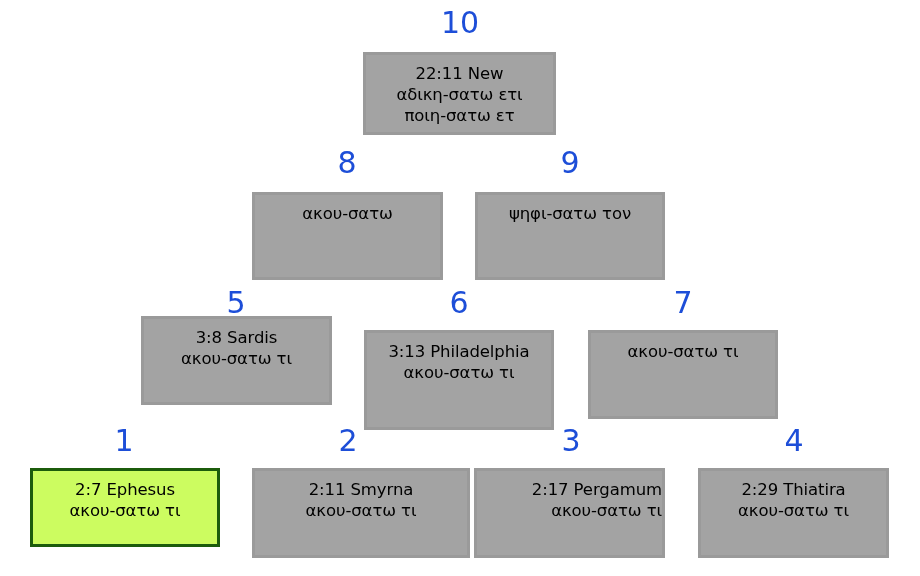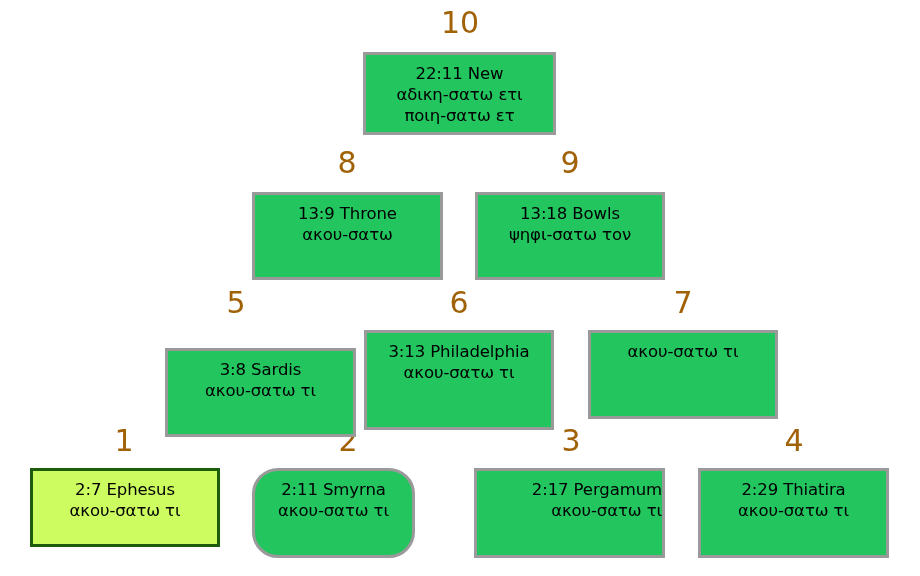--- a/index.html
+++ b/index.html
@@ -16,21 +16,21 @@
   #diagram {
     position: relative;
     width: 920px;
     height: 576px;
     background: #ffffff;
   }
   .node {
     position: absolute;
     box-sizing: border-box;
     border: 3px solid #9a9a9a;
-    background: #22c55e;
+    background: #a3a3a3;
     text-align: center;
     color: #000000;
     font-size: 16.5px;
     line-height: 21px;
     padding-top: 8px;
     white-space: nowrap;
     letter-spacing: -0.1px;
   }
   .node.highlight {
     border-color: #1c5c0c;
@@ -40,74 +40,72 @@
     display: block;
   }
   .node .line2 {
     display: block;
   }
   .node .line3 {
     display: block;
   }
   .node-number {
     position: absolute;
-    color: #a16207;
+    color: #1d4ed8;
     font-size: 30px;
     line-height: 30px;
     text-align: center;
     width: 60px;
     font-family: "DejaVu Sans", "Liberation Sans", sans-serif;
   }
 </style>
 </head>
 <body>
 
 <div id="diagram" style="background: rgb(255, 255, 255);">
     <div class="node-number" style="left: 94px; top: 426px;">1</div>
     <div class="node highlight" style="left: 30px; top: 468px; width: 190px; height: 79px;">
       <span class="line1">2:7 Ephesus</span>
       <span class="line2">ακου-σατω τι</span>
     </div>
     <div class="node-number" style="left: 318px; top: 426px;">2</div>
-    <div class="node" style="left: 252px; top: 468px; width: 163px; height: 90px; border-radius: 26px;">
+    <div class="node" style="left: 252px; top: 468px; width: 218px; height: 90px;">
       <span class="line1">2:11 Smyrna</span>
       <span class="line2">ακου-σατω τι</span>
     </div>
     <div class="node-number" style="left: 541px; top: 426px;">3</div>
     <div class="node" style="left: 474px; top: 468px; width: 191px; height: 90px; text-align: right;">
       <span class="line1">2:17 Pergamum</span>
       <span class="line2">ακου-σατω τι</span>
     </div>
     <div class="node-number" style="left: 764px; top: 426px;">4</div>
     <div class="node" style="left: 698px; top: 468px; width: 191px; height: 90px;">
       <span class="line1">2:29 Thiatira</span>
       <span class="line2">ακου-σατω τι</span>
     </div>
     <div class="node-number" style="left: 206px; top: 288px;">5</div>
-    <div class="node" style="left: 141px; top: 348px; width: 191px; height: 89px; margin-left: 24px;">
+    <div class="node" style="left: 141px; top: 316px; width: 191px; height: 89px;">
       <span class="line1">3:8 Sardis</span>
       <span class="line2">ακου-σατω τι</span>
     </div>
     <div class="node-number" style="left: 429px; top: 288px;">6</div>
     <div class="node" style="left: 364px; top: 330px; width: 190px; height: 100px;">
       <span class="line1">3:13 Philadelphia</span>
       <span class="line2">ακου-σατω τι</span>
     </div>
     <div class="node-number" style="left: 653px; top: 288px;">7</div>
     <div class="node" style="left: 588px; top: 330px; width: 190px; height: 89px;">
       <span class="line2">ακου-σατω τι</span>
     </div>
     <div class="node-number" style="left: 317px; top: 148px;">8</div>
     <div class="node" style="left: 252px; top: 192px; width: 191px; height: 88px;">
-      <span class="line1">13:9 Throne</span>
       <span class="line2">ακου-σατω</span>
     </div>
     <div class="node-number" style="left: 540px; top: 148px;">9</div>
     <div class="node" style="left: 475px; top: 192px; width: 190px; height: 88px;">
-      <span class="line1">13:18 Bowls</span>
       <span class="line2">ψηφι-σατω τον</span>
     </div>
     <div class="node-number" style="left: 430px; top: 8px;">10</div>
     <div class="node" style="left: 363px; top: 52px; width: 193px; height: 83px;">
       <span class="line1">22:11 New</span>
       <span class="line2">αδικη-σατω ετι</span>
       <span class="line3">ποιη-σατω ετ</span>
     </div>
   </div>
 

